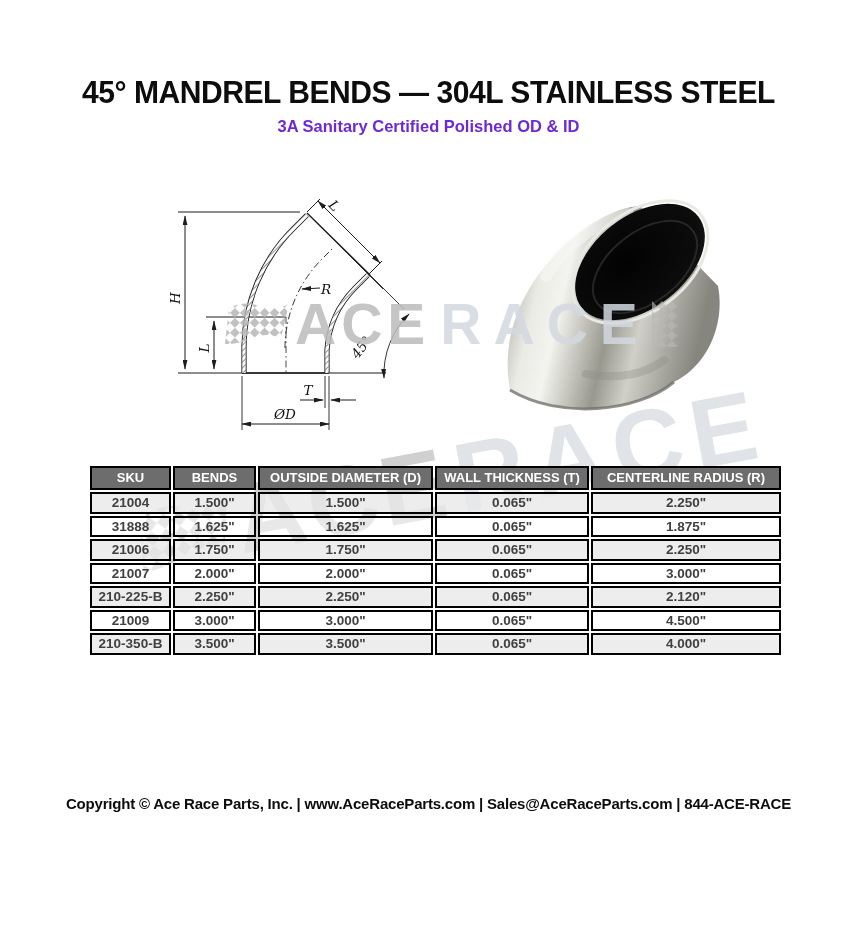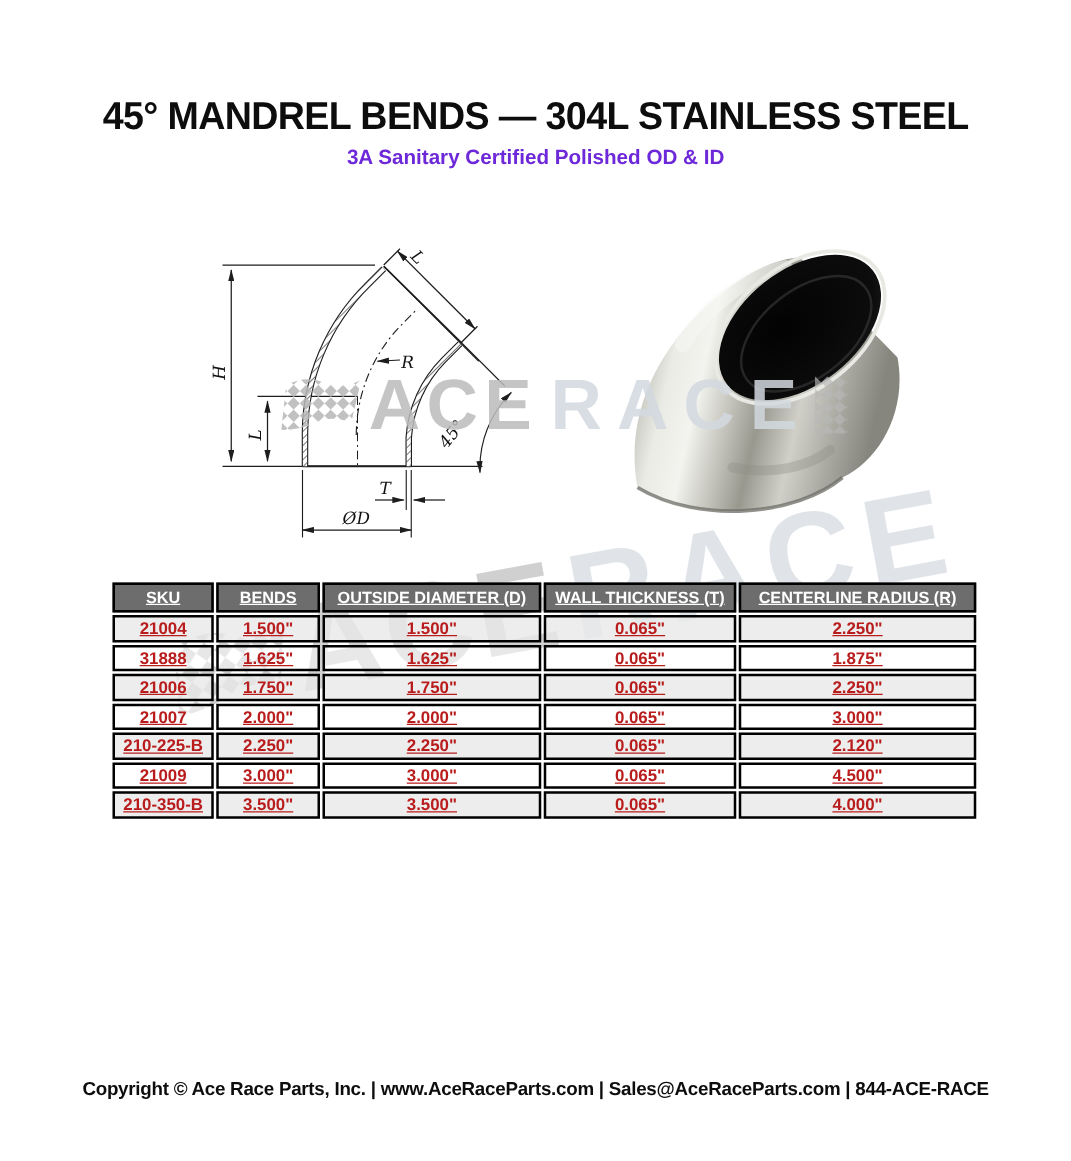--- a/index.html
+++ b/index.html
@@ -25,28 +25,28 @@
 
   .table-zone{position:absolute;left:0;top:452px;width:857px;height:240px;}
   .wm-table{left:142px;top:42px;z-index:0;transform:rotate(-10.5deg);transform-origin:0 80%;
             opacity:.8;align-items:flex-end;}
   .wm-table .ace{font-size:98px;letter-spacing:3px;color:#c5c5c5;margin-left:4px;line-height:.9;}
   .wm-table .race{font-size:98px;letter-spacing:9px;color:#d9dee4;margin-left:8px;line-height:.9;}
 
   table.spec{position:absolute;left:88px;top:12px;width:683px;z-index:1;
              border-collapse:separate;border-spacing:2px;table-layout:fixed;}
   table.spec th,table.spec td{border:2px solid #000;text-align:center;vertical-align:middle;
-             padding:1px 2px;line-height:1.15;overflow:hidden;text-decoration:underline;}
+             padding:1px 2px;line-height:1.15;overflow:hidden;}
   table.spec th{background:#6d6d6d;color:#fff;font-size:13px;font-weight:700;height:18px;}
-  table.spec td{font-size:13.5px;font-weight:700;color:#b91c1c;height:15px;}
+  table.spec td{font-size:13.5px;font-weight:700;color:#404040;height:15px;}
   table.spec tbody tr:nth-child(odd) td{background:rgba(233,233,233,.8);}
   table.spec tbody tr:nth-child(even) td{background:rgba(255,255,255,.5);}
   col.c1{width:81px}col.c2{width:83px}col.c3{width:175px}col.c4{width:154px}col.c5{width:190px}
 
-  .footer{position:absolute;top:863px;left:0;width:857px;text-align:center;
+  .footer{position:absolute;top:795px;left:0;width:857px;text-align:center;
           font-size:15px;font-weight:700;color:#0d0d0d;letter-spacing:-0.2px;}
 </style>
 </head>
 <body>
 
 <div class="page">
 
   <h1 class="title">45° MANDREL BENDS — 304L STAINLESS STEEL</h1>
   <div class="subtitle">3A Sanitary Certified Polished OD &amp; ID</div>
 

